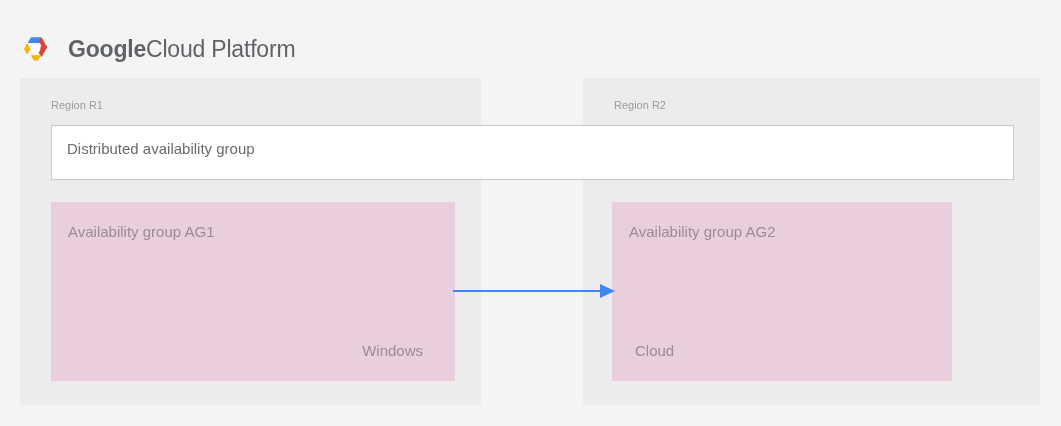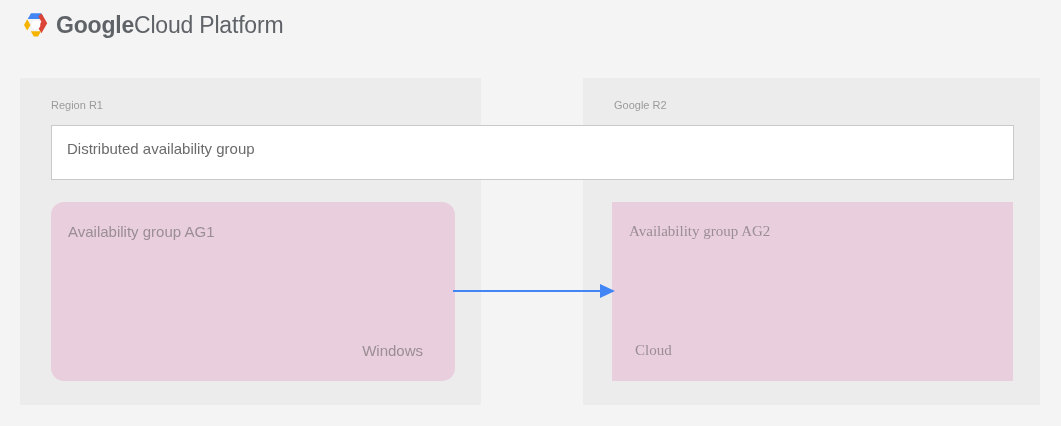--- a/index.html
+++ b/index.html
@@ -19,25 +19,25 @@
     position: relative;
     width: 1061px;
     height: 426px;
     background: #f4f4f4;
   }
 
   
   .brand {
     position: absolute;
     left: 20px;
-    top: 4px;
+    top: 28px;
     height: 42px;
     display: flex;
     align-items: center;
-    gap: 4px;
+    gap: 16px;
     justify-content: space-between;
   }
   .brand-logo {
     width: 32px;
     height: 32px;
     display: block;
     flex: 0 0 auto;
   }
   .brand-wordmark {
     font-size: 23px;
@@ -103,26 +103,24 @@
   
   .ag-box {
     position: absolute;
     top: 202px;
     height: 179px;
     background: #e9cfdd;
   }
   .ag-box-1 {
     left: 51px;
     width: 404px;
-    border-radius: 13px;
   }
   .ag-box-2 {
     left: 612px;
-    width: 401px;
-    font-family: Liberation Serif, serif;
+    width: 340px;
   }
   .ag-title {
     position: absolute;
     left: 17px;
     top: 21px;
     font-size: 15px;
     color: #9a8d94;
     white-space: nowrap;
   }
   .ag-os {
@@ -166,21 +164,21 @@
     <span class="brand-wordmark">
       <span class="wm-bold">Google</span><span class="wm-light">Cloud Platform</span>
     </span>
   </div>
 
   <div class="region region-r1">
     <div class="region-label">Region R1</div>
   </div>
 
   <div class="region region-r2">
-    <div class="region-label">Google R2</div>
+    <div class="region-label">Region R2</div>
   </div>
 
   <div class="dag-box">
     <div class="dag-label">Distributed availability group</div>
   </div>
 
   <div class="ag-box ag-box-1">
     <div class="ag-title">Availability group AG1</div>
     <div class="ag-os ag-os-right">Windows</div>
   </div>

